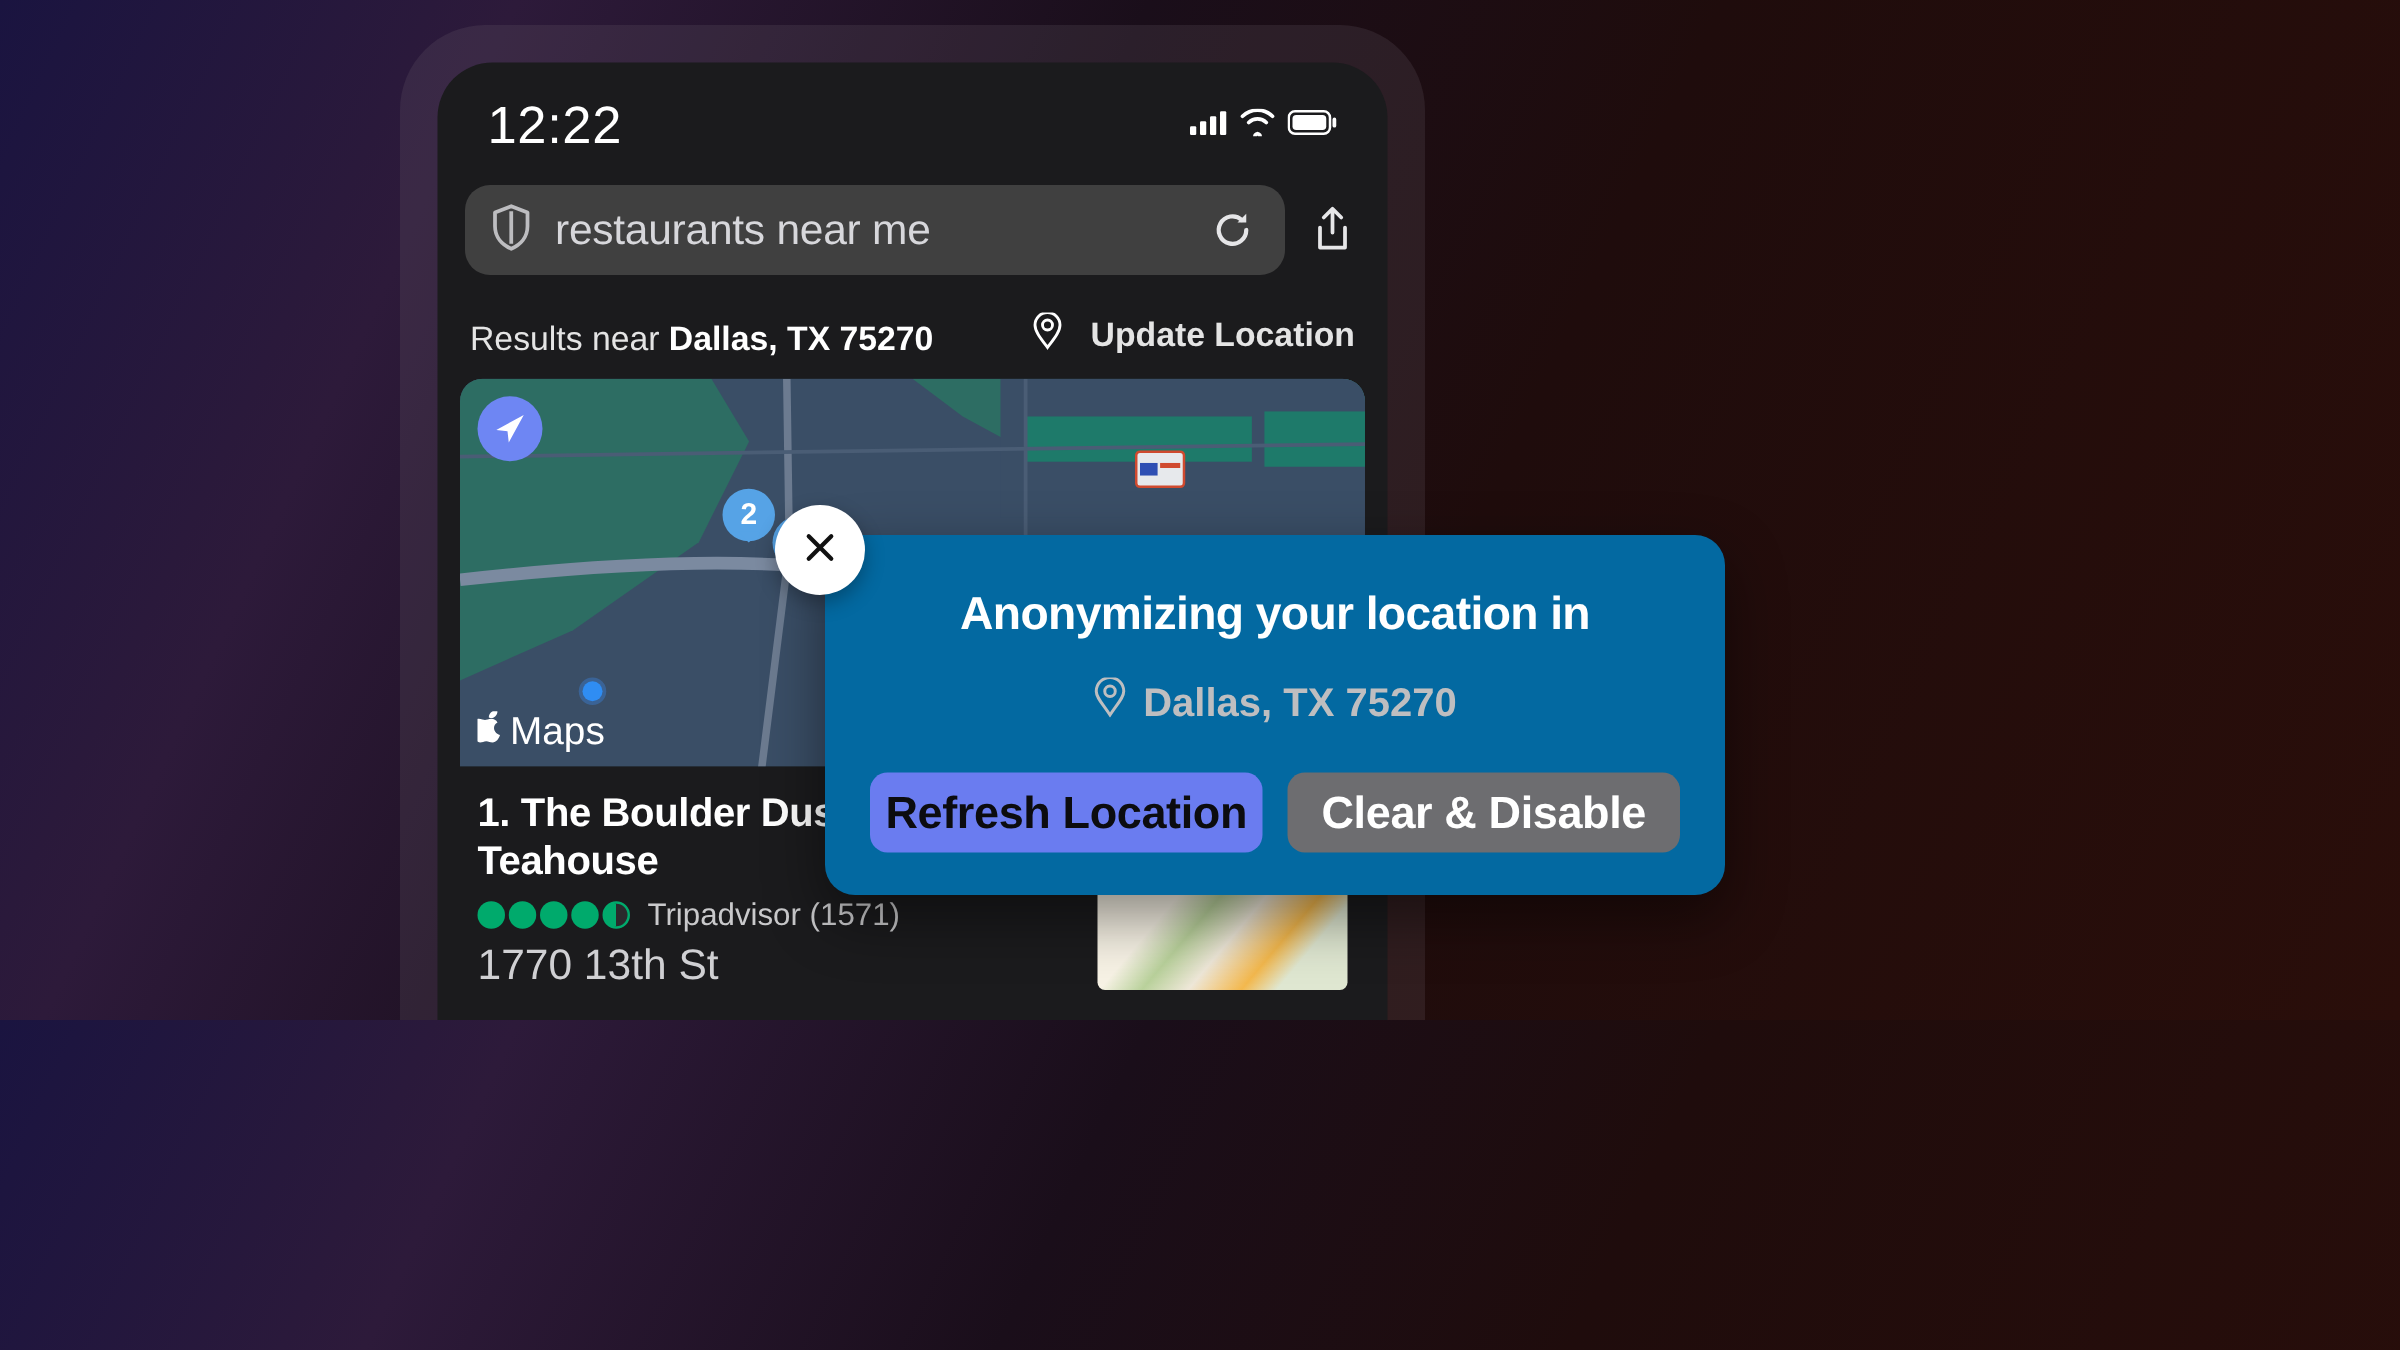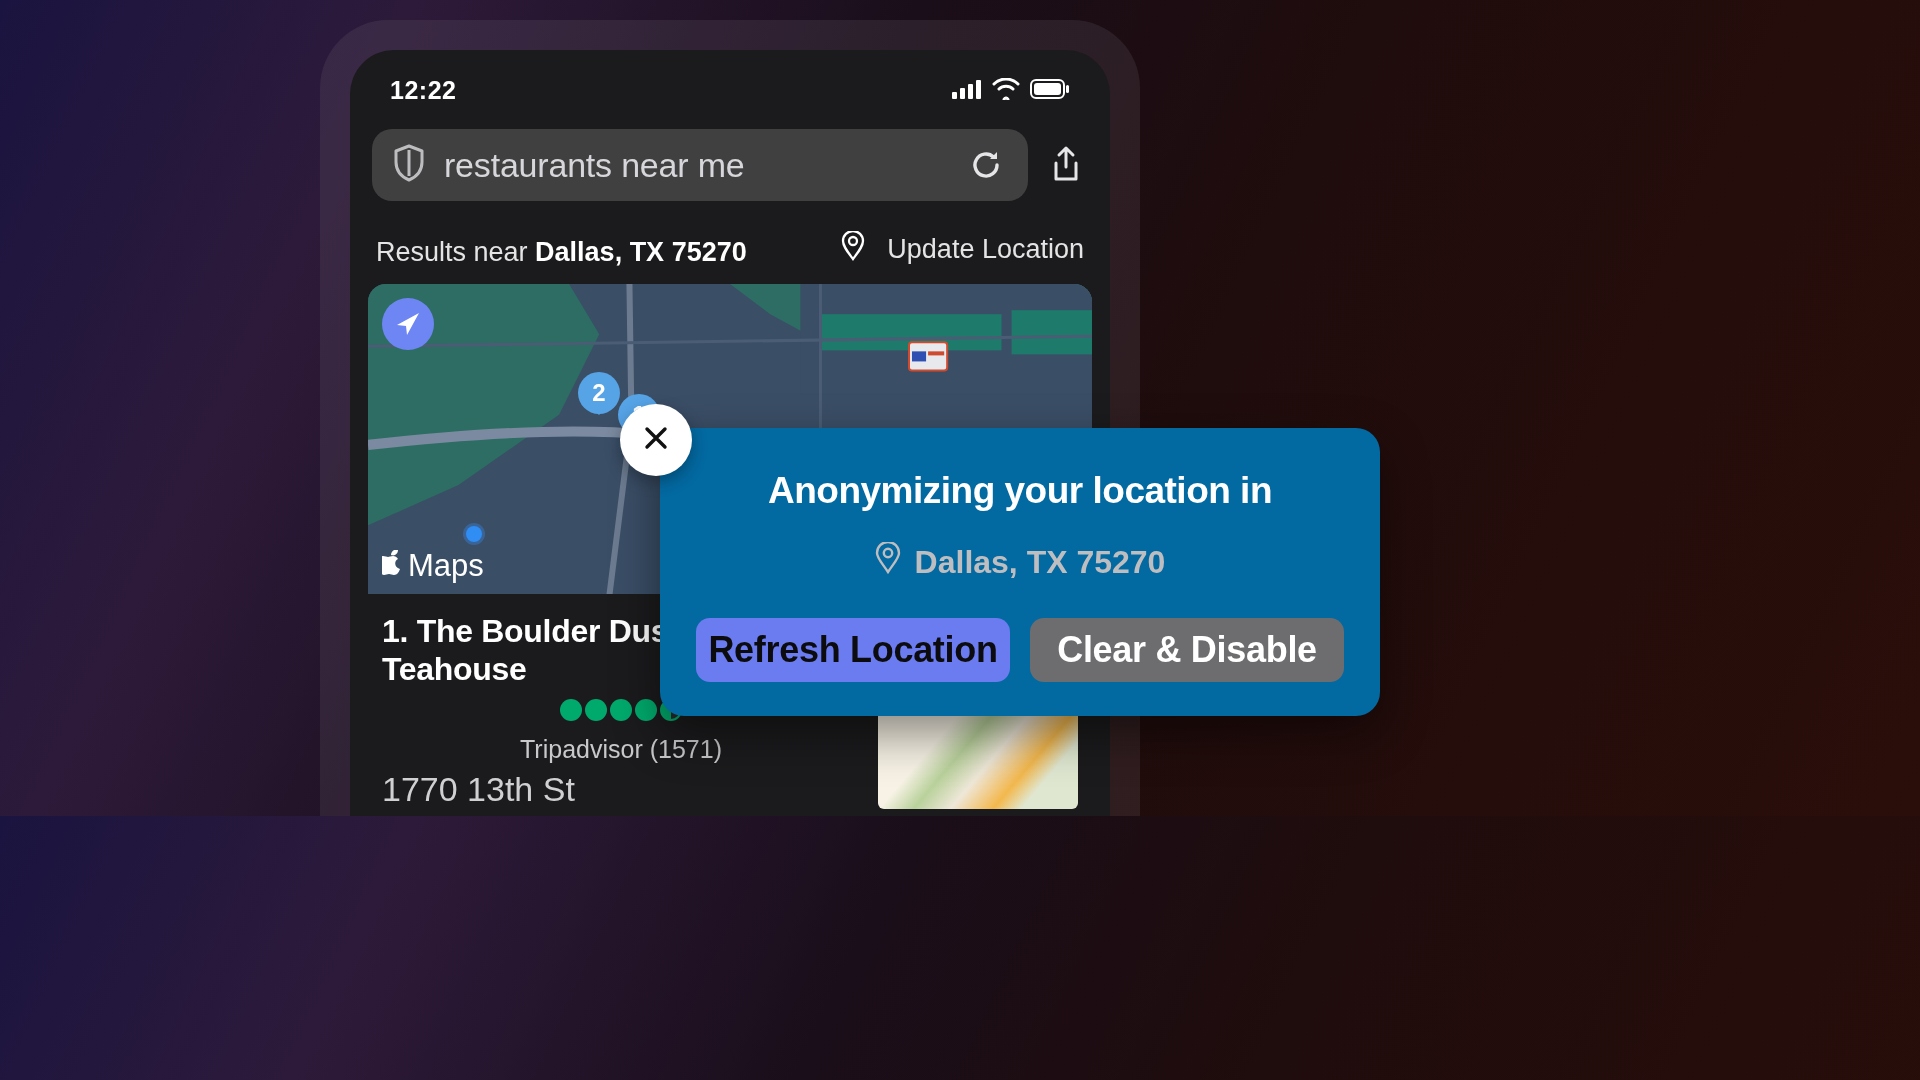--- a/index.html
+++ b/index.html
@@ -23,21 +23,21 @@
   background: #1b1b1d;
   border-radius: 44px 44px 0 0;
   overflow: hidden;
   position: relative;
 }
 .status-bar {
   display: flex; justify-content: space-between; align-items: center;
   padding: 26px 40px 14px 40px;
   color: #fff;
 }
-.status-time { font-size: 25px; font-weight: 700; letter-spacing: 0.5px; }
+.status-time { font-size: 42px; font-weight: 400; letter-spacing: 0.5px; }
 .status-icons { display: flex; gap: 10px; align-items: center; }
 
 .browser-bar {
   display: flex; align-items: center; gap: 16px;
   padding: 10px 22px 18px 22px;
 }
 .addr-box {
   flex: 1;
   background: #404040;
   border-radius: 20px;
@@ -47,21 +47,21 @@
 }
 .addr-text { color: #d7d7db; font-size: 34px; flex: 1; letter-spacing: -0.2px; }
 .icon-btn { width: 44px; height: 44px; display: flex; align-items: center; justify-content: center; cursor: pointer; }
 
 .results-strip {
   display: flex; justify-content: space-between; align-items: flex-end;
   padding: 12px 26px 16px 26px;
   color: #e4e4e4; font-size: 27px;
 }
 .results-left .loc { font-weight: 700; color: #fff; }
-.update-loc { display: flex; align-items: center; gap: 22px; cursor: pointer; font-weight: 400; }
+.update-loc { display: flex; align-items: center; gap: 22px; cursor: pointer; font-weight: 700; }
 
 .map-box {
   margin: 0 18px;
   border-radius: 18px 18px 0 0;
   overflow: hidden;
   position: relative;
   height: 310px;
   background: #2c4055;
 }
 .map-svg { position: absolute; inset: 0; }
@@ -95,21 +95,21 @@
 }
 .bluedot { position: absolute; width: 16px; height: 16px; border-radius: 50%; background: #2f8df3; box-shadow: 0 0 0 3px rgba(60,140,240,0.35); }
 
 .result-item {
   padding: 18px 32px;
   color: #fff;
   display: flex; gap: 18px;
 }
 .result-text { flex: 1; }
 .result-title { font-size: 32px; font-weight: 700; line-height: 1.2; letter-spacing: -0.3px; }
-.rating-row { display: flex; align-items: center; gap: 14px; margin-top: 10px; flex-direction: column; }
+.rating-row { display: flex; align-items: center; gap: 14px; margin-top: 10px; }
 .dots { display: flex; gap: 3px; }
 .dot { width: 22px; height: 22px; border-radius: 50%; background: #00aa6c; }
 .dot.half { background: linear-gradient(90deg, #00aa6c 50%, #2a2a2c 50%); border: 2px solid #00aa6c; box-sizing: border-box; }
 .rating-text { color: #c9c9cb; font-size: 25px; }
 .addr-line { color: #d0d0d3; font-size: 34px; margin-top: 6px; }
 .result-img {
   width: 200px; height: 100px;
   background: linear-gradient(130deg, #f7f2e5 30%, #b9d19b 42%, #eee7d8 55%, #f3b84d 70%, #dfe7d1 80%);
   border-radius: 6px;
   align-self: flex-end;

